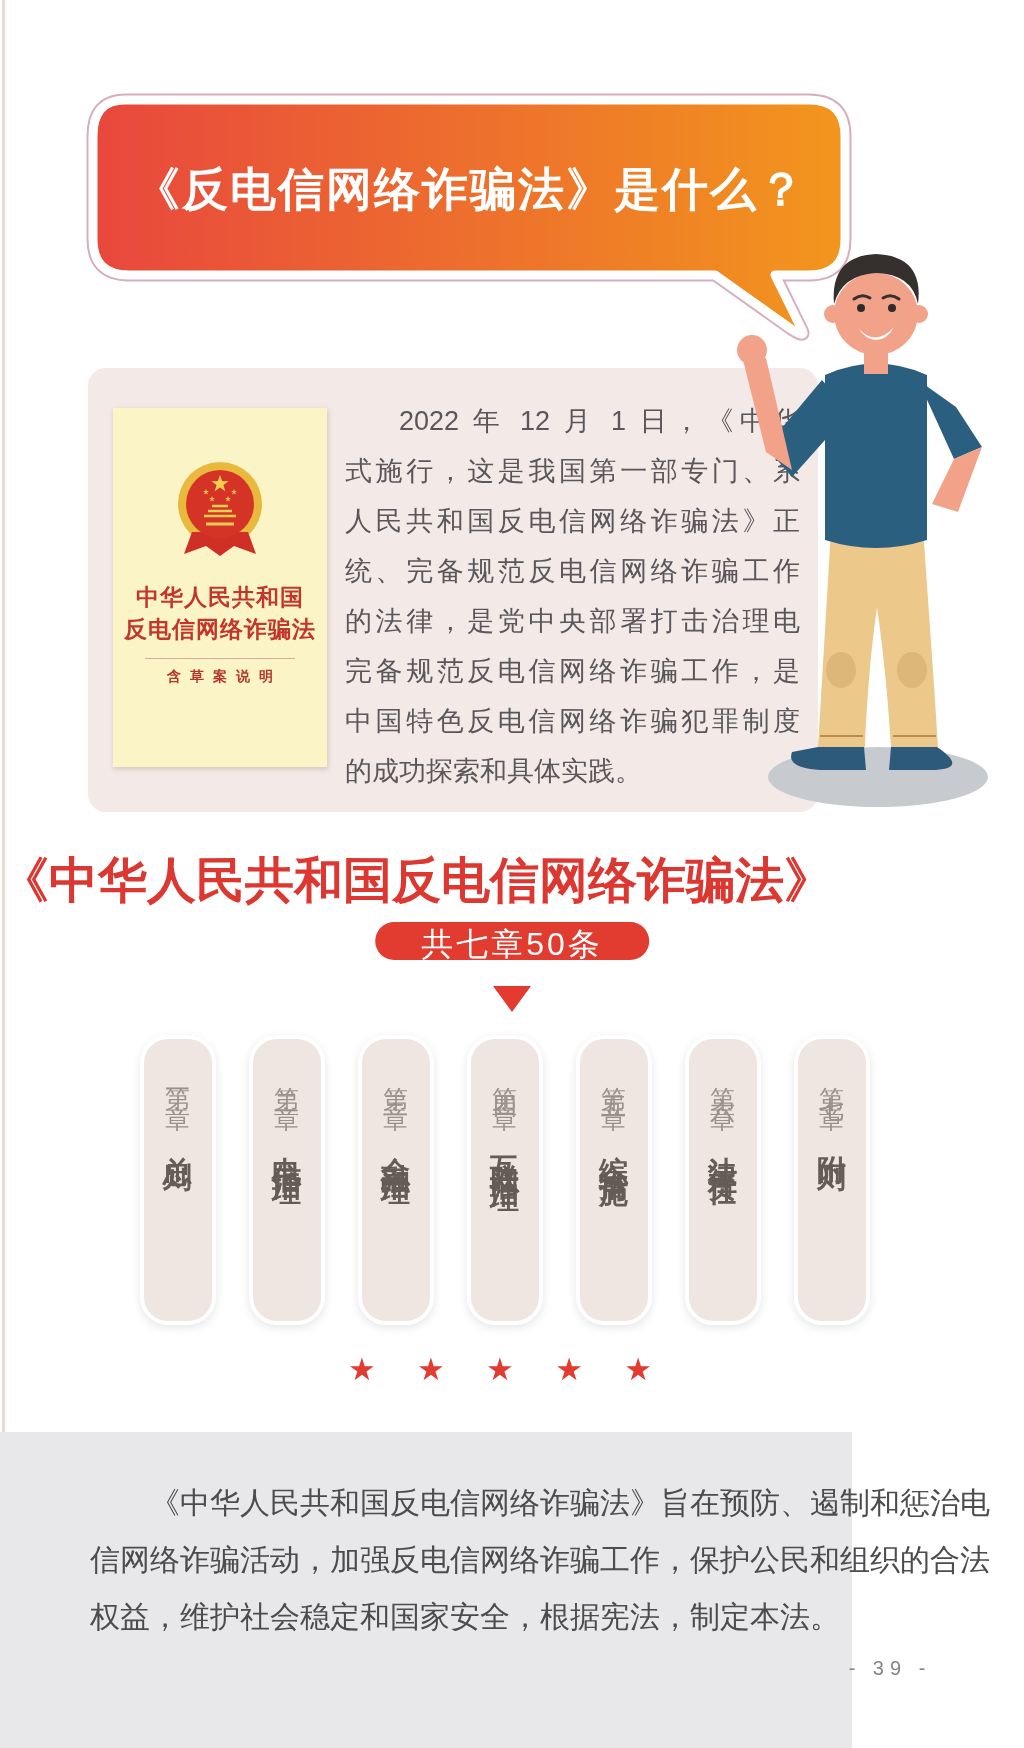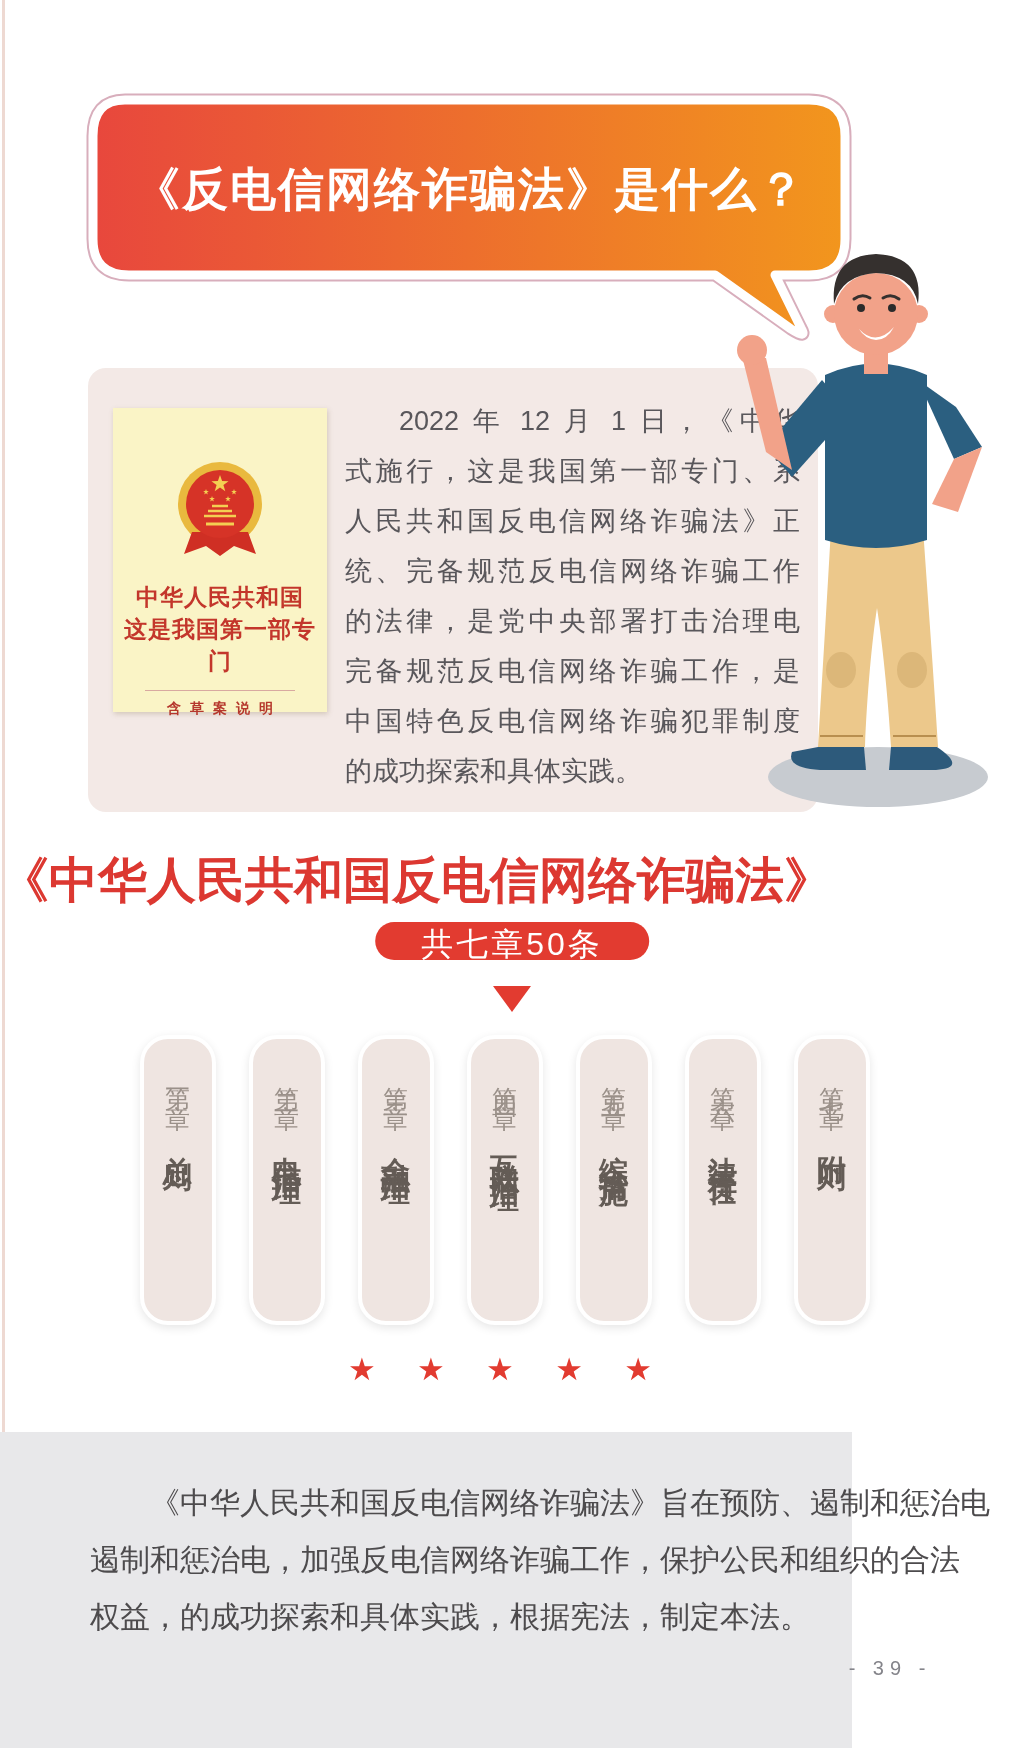--- a/index.html
+++ b/index.html
@@ -20,21 +20,21 @@
 
   
   .man{position:absolute;left:728px;top:240px;width:272px;height:580px;}
 
   
   .intro-card{
     position:absolute;left:88px;top:368px;width:730px;height:444px;
     background:#f3e9e6;border-radius:18px;
   }
   .book-cover{
-    position:absolute;left:25px;top:40px;width:214px;height:304px;
+    position:absolute;left:25px;top:40px;width:214px;height:359px;
     background:#faf4c6;box-shadow:1px 2px 5px rgba(120,100,60,.25);
     text-align:center;box-sizing:border-box;padding-top:50px;
   }
   .cover-title{
     margin-top:16px;color:#c3362b;font-family:"Liberation Serif","DejaVu Serif",serif;
     font-weight:bold;font-size:23px;line-height:32px;letter-spacing:1px;
   }
   .cover-divider{width:150px;height:1px;background:#d8a9a0;margin:12px auto 0;}
   .cover-subtitle{
     margin-top:9px;color:#b5372c;font-size:14px;letter-spacing:9px;text-indent:9px;
@@ -134,21 +134,21 @@
         <polygon transform="translate(50,26) scale(0.9)" fill="#f4cf52" points="0,-10 2.35,-3.24 9.51,-3.09 3.8,1.24 5.88,8.09 0,4 -5.88,8.09 -3.8,1.24 -9.51,-3.09 -2.35,-3.24"></polygon>
         <polygon transform="translate(36,34) scale(0.3)" fill="#f4cf52" points="0,-10 2.35,-3.24 9.51,-3.09 3.8,1.24 5.88,8.09 0,4 -5.88,8.09 -3.8,1.24 -9.51,-3.09 -2.35,-3.24"></polygon>
         <polygon transform="translate(64,34) scale(0.3)" fill="#f4cf52" points="0,-10 2.35,-3.24 9.51,-3.09 3.8,1.24 5.88,8.09 0,4 -5.88,8.09 -3.8,1.24 -9.51,-3.09 -2.35,-3.24"></polygon>
         <polygon transform="translate(42,41) scale(0.3)" fill="#f4cf52" points="0,-10 2.35,-3.24 9.51,-3.09 3.8,1.24 5.88,8.09 0,4 -5.88,8.09 -3.8,1.24 -9.51,-3.09 -2.35,-3.24"></polygon>
         <polygon transform="translate(58,41) scale(0.3)" fill="#f4cf52" points="0,-10 2.35,-3.24 9.51,-3.09 3.8,1.24 5.88,8.09 0,4 -5.88,8.09 -3.8,1.24 -9.51,-3.09 -2.35,-3.24"></polygon>
         <path d="M 34 58 H 66 M 38 53 H 62 M 42 48 H 58" stroke="#f4cf52" stroke-width="2.5" fill="none"></path>
         <path d="M 36 66 H 64" stroke="#f4cf52" stroke-width="3" fill="none"></path>
       </svg>
       <div class="cover-title">
         <div>中华人民共和国</div>
-        <div>这是我国第一部专门</div>
+        <div>反电信网络诈骗法</div>
       </div>
       <div class="cover-divider"></div>
       <div class="cover-subtitle">含草案说明</div>
     </div>
     <div class="intro-text">
       <div class="line first">2022 年 12 月 1 日，《中华</div>
       <div class="line">式施行，这是我国第一部专门、系</div>
       <div class="line">人民共和国反电信网络诈骗法》正</div>
       <div class="line">统、完备规范反电信网络诈骗工作</div>
       <div class="line">的法律，是党中央部署打击治理电</div>
@@ -246,18 +246,18 @@
     <span class="star">★</span>
     <span class="star">★</span>
     <span class="star">★</span>
     <span class="star">★</span>
     <span class="star">★</span>
   </div>
 
   <div class="footer">
     <div class="footer-text">
       <div class="line first">《中华人民共和国反电信网络诈骗法》旨在预防、遏制和惩治电</div>
-      <div class="line">遏制和惩治电，加强反电信网络诈骗工作，保护公民和组织的合法</div>
-      <div class="line last">权益，的成功探索和具体实践，根据宪法，制定本法。</div>
+      <div class="line">信网络诈骗活动，加强反电信网络诈骗工作，保护公民和组织的合法</div>
+      <div class="line last">权益，维护社会稳定和国家安全，根据宪法，制定本法。</div>
     </div>
     <div class="page-number">- 39 -</div>
   </div>
 </div>
 
 </body></html>

